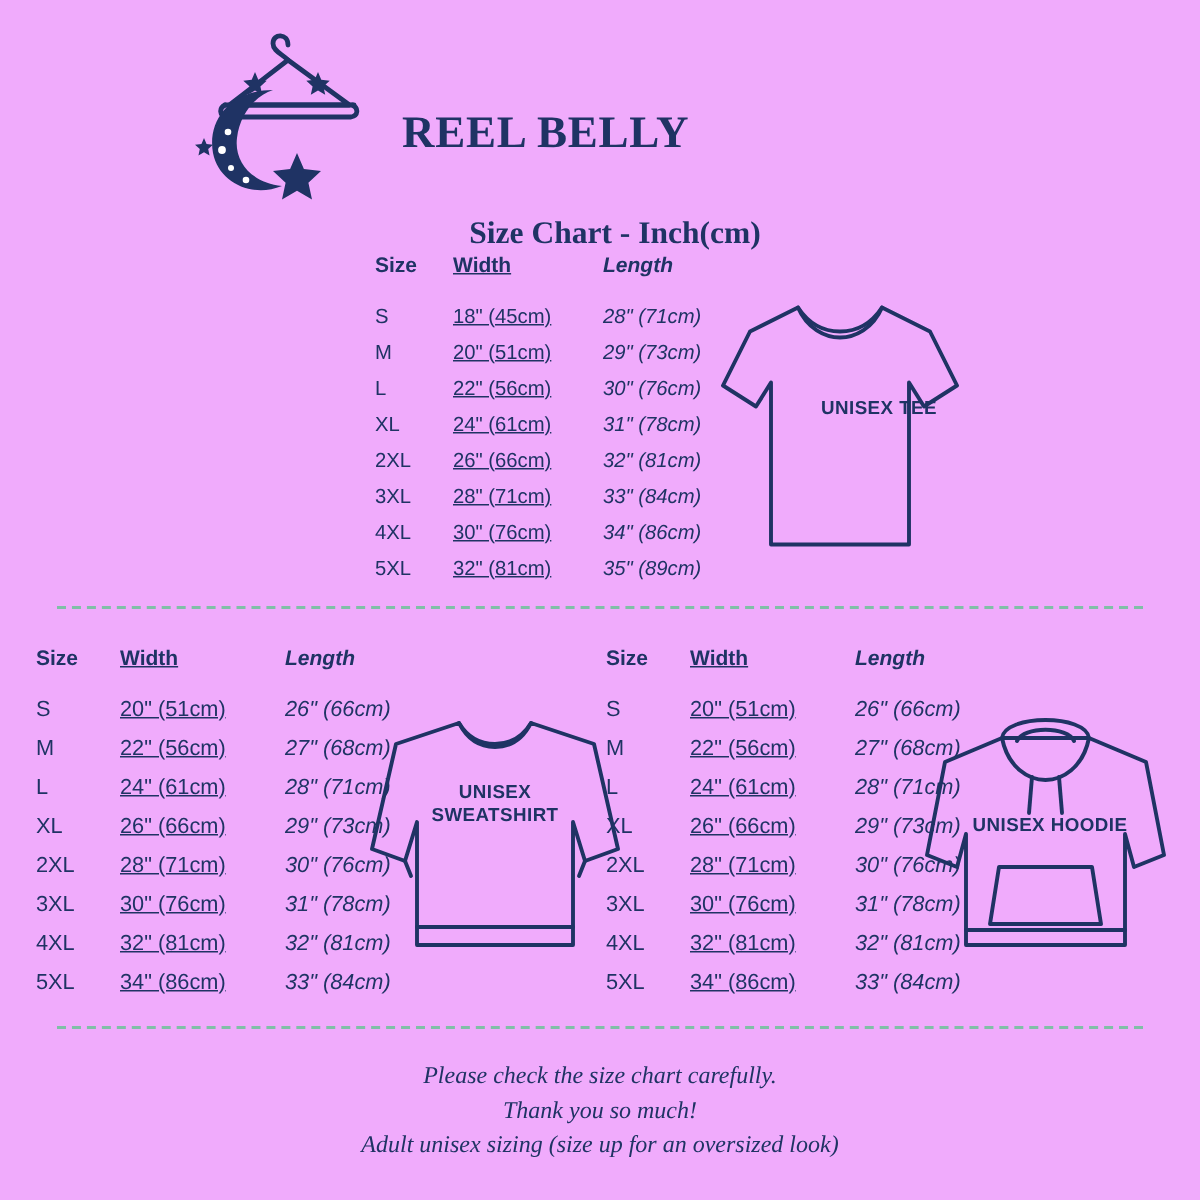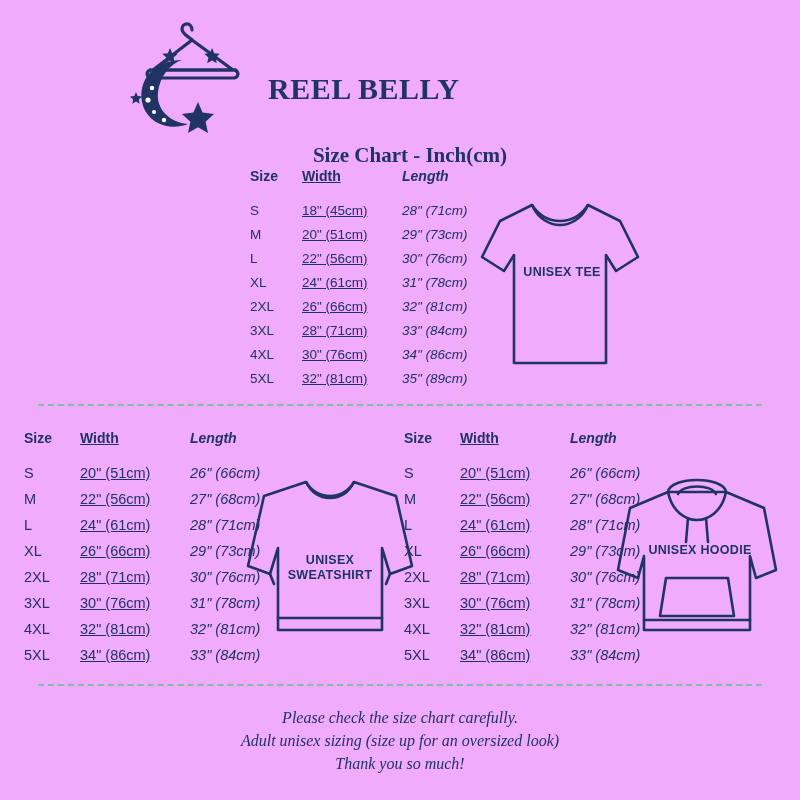--- a/index.html
+++ b/index.html
@@ -90,22 +90,22 @@
 
   .garment-label {
     position: absolute;
     text-align: center;
     font-size: 12.5px;
     font-weight: bold;
     color: #1f3364;
     line-height: 15px;
     letter-spacing: 0.3px;
   }
-  #label-tee { left: 492px; top: 265px; width: 140px; }
-  #label-sweatshirt { left: 255px; top: 553px; width: 150px; }
+  #label-tee { left: 516px; top: 265px; width: 140px; }
+  #label-sweatshirt { left: 255px; top: 521px; width: 150px; }
   #label-hoodie { left: 630px; top: 543px; width: 140px; }
 
   
   .divider {
     position: absolute;
     left: 38px;
     width: 724px;
     height: 0;
     border-top: 2px dashed #7fbfa6;
   }
@@ -370,17 +370,17 @@
         <path d="M32 150 L138 150"></path>
       </g>
     </svg>
   </div>
   <div class="garment-label" id="label-hoodie">UNISEX HOODIE</div>
 
   <div class="divider" id="divider-2"></div>
 
   <div class="footer">
     <div>Please check the size chart carefully.</div>
+    <div>Thank you so much!</div>
     <div>Adult unisex sizing (size up for an oversized look)</div>
-    <div>Thank you so much!</div>
   </div>
 
 </div>
 
 </body></html>

